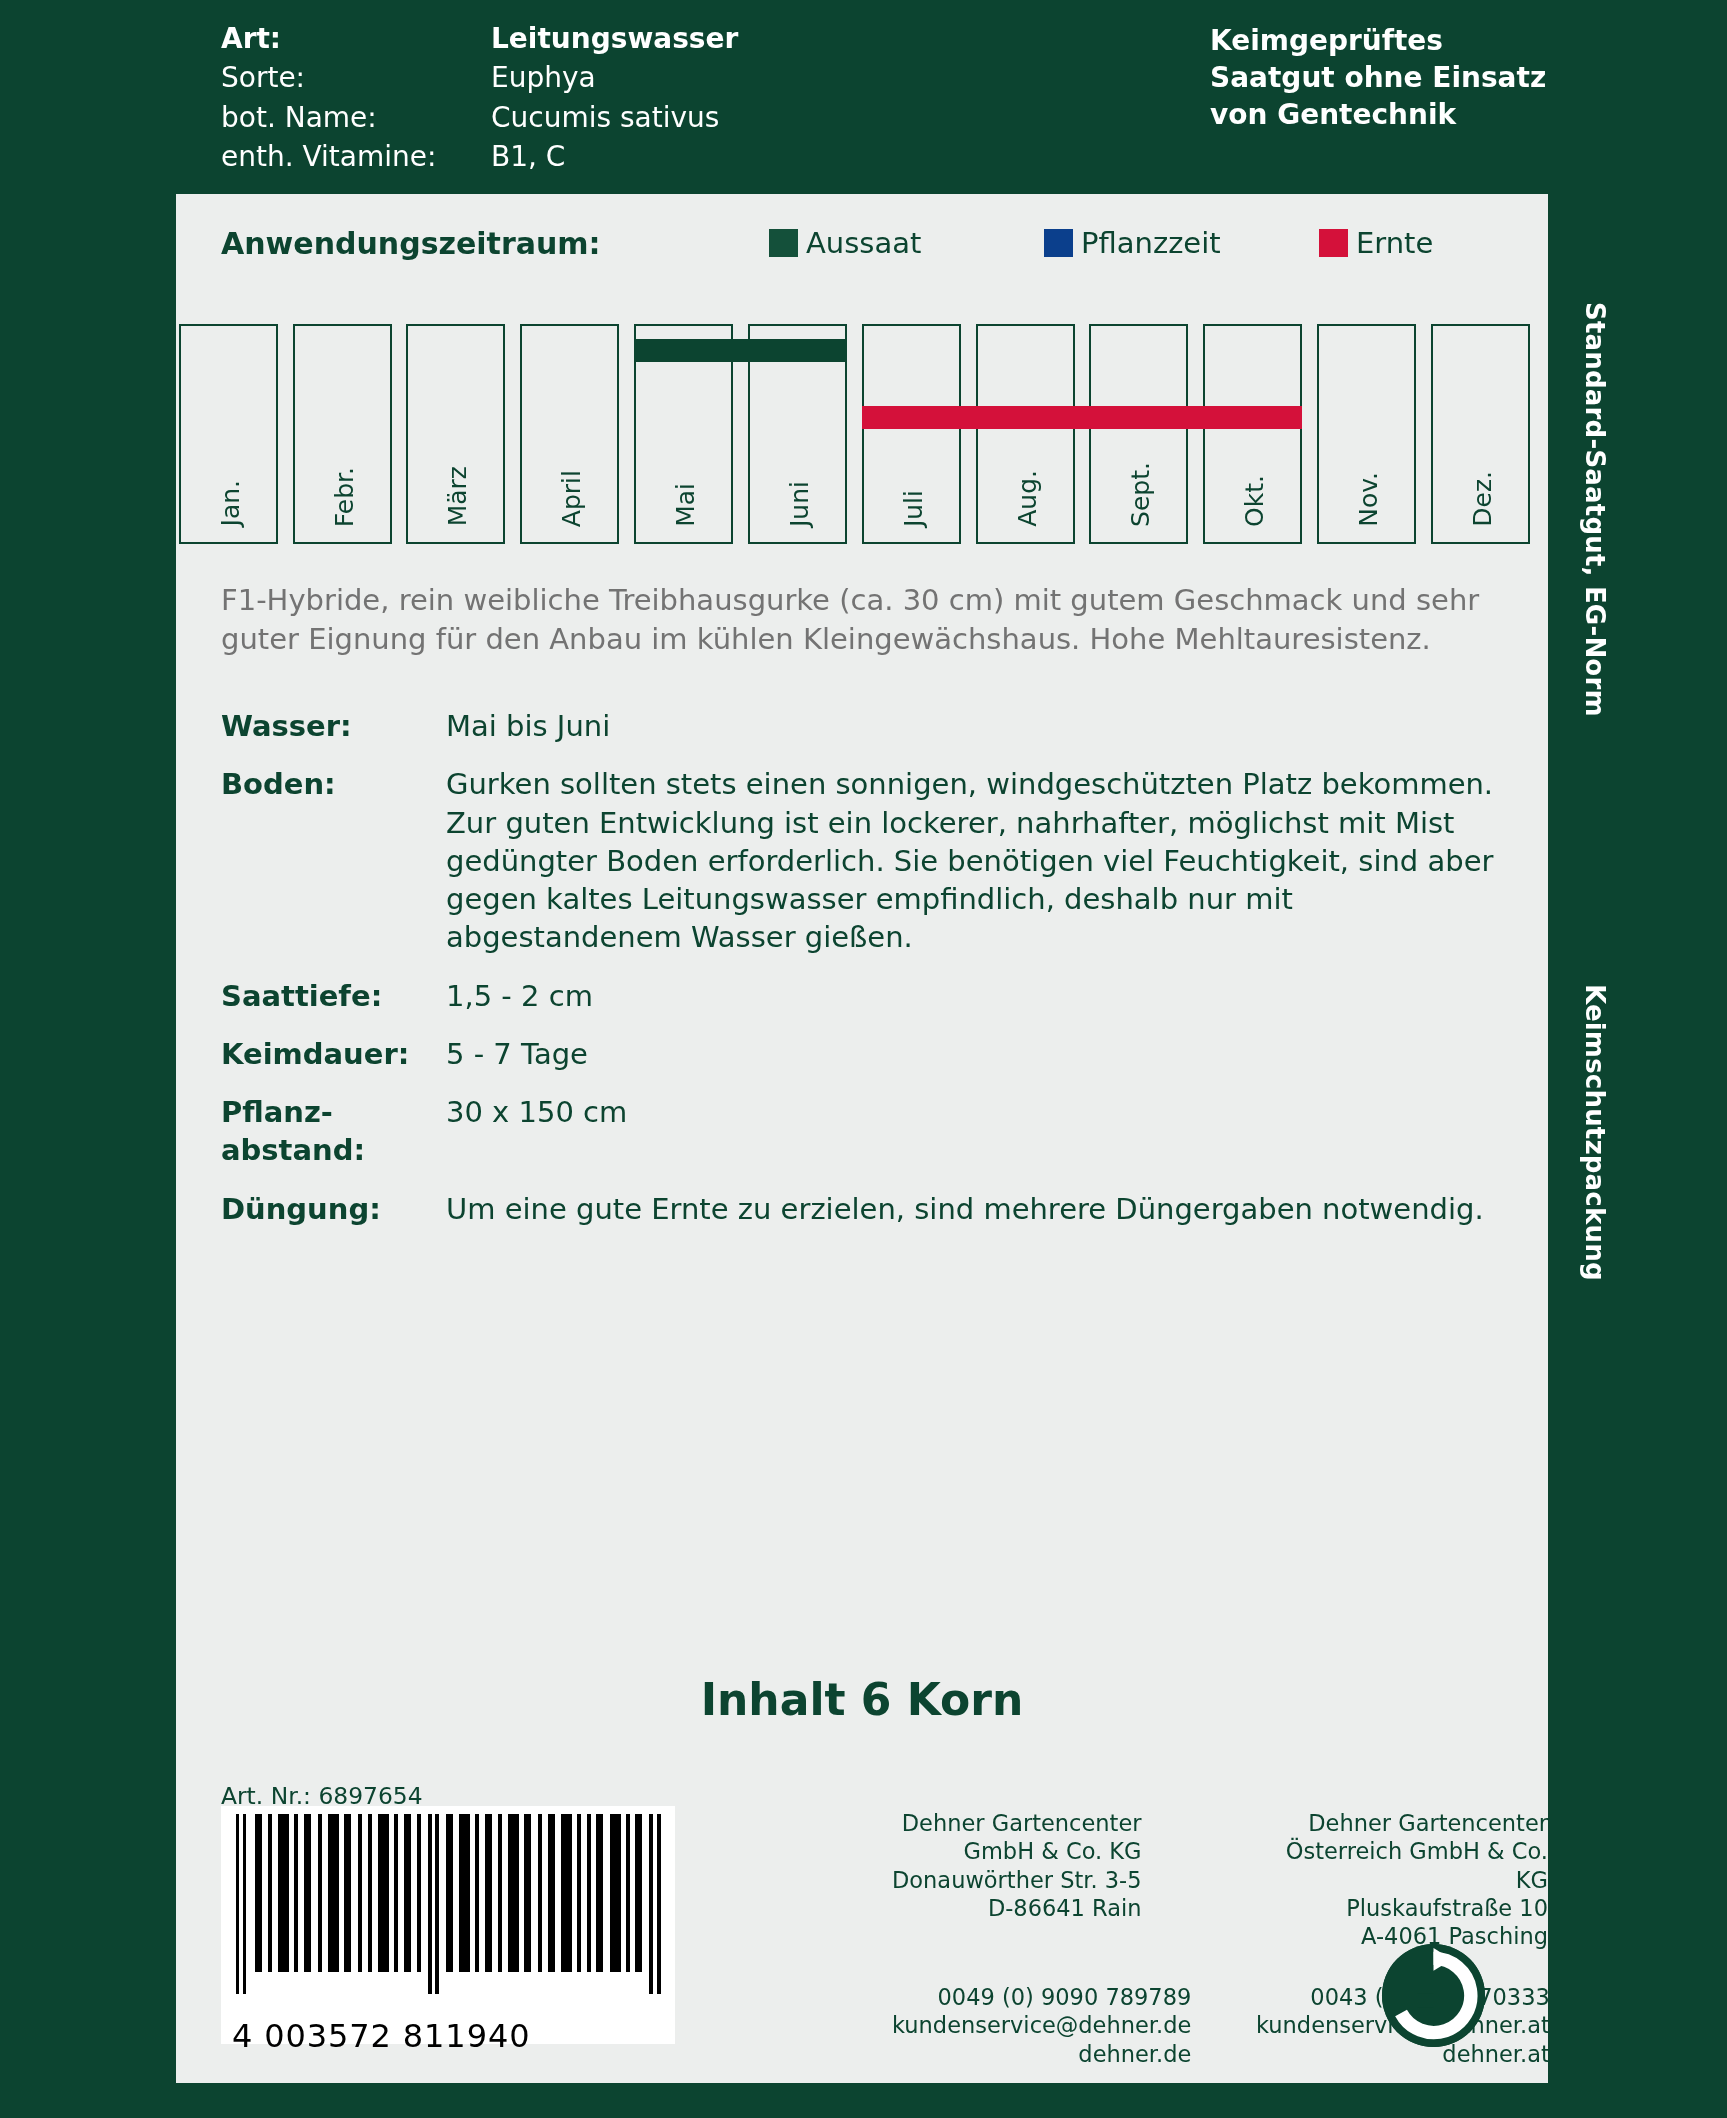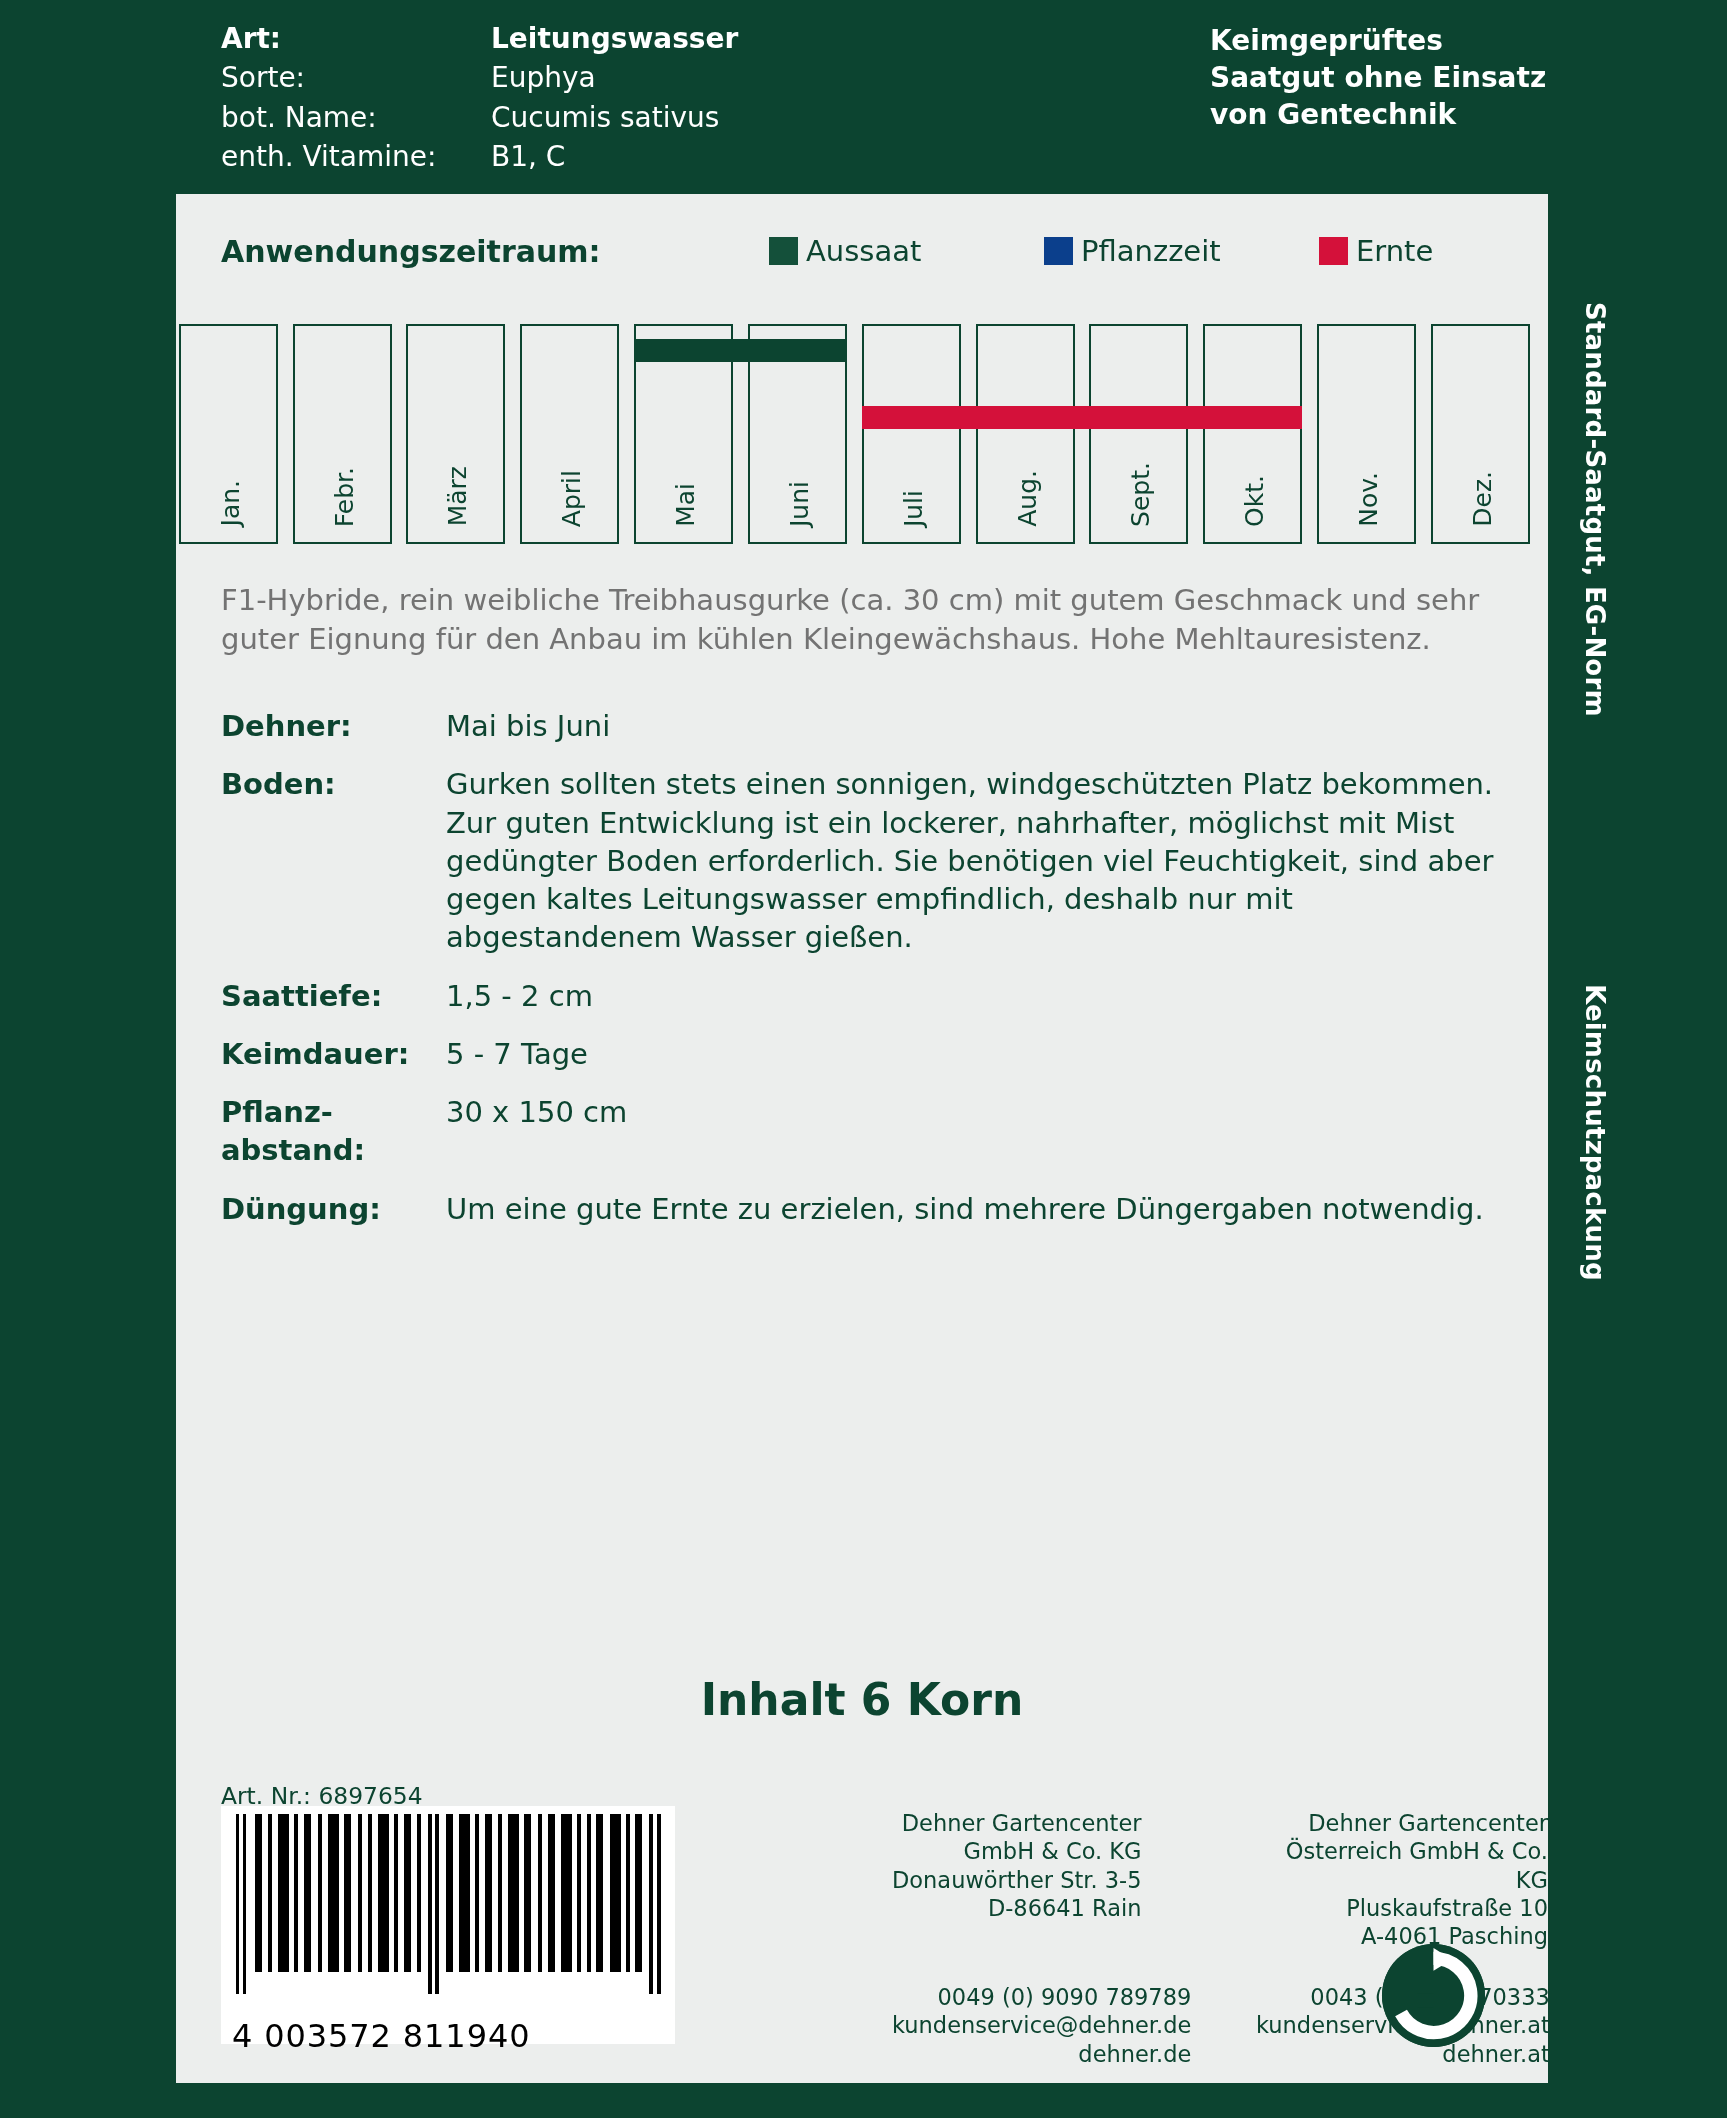--- a/index.html
+++ b/index.html
@@ -61,21 +61,21 @@
     left: 176px;
     top: 194px;
     width: 1372px;
     height: 1889px;
     background: #eceeed;
   }
 
   
   .legend-row {
     position: absolute;
-    left: 0; top: 8px;
+    left: 0; top: 0;
     width: 1372px;
     height: 100px;
   }
   .legend-title {
     position: absolute;
     left: 45px;
     top: 32px;
     font-size: 30px;
     font-weight: bold;
     color: #0c4430;
@@ -411,21 +411,21 @@
 
       <div class="bar bar-aussaat" style="left:458px; top:45px; width:212px;"></div>
 
       <div class="bar bar-ernte" style="left:686px; top:112px; width:440px;"></div>
     </div>
 
     <div class="intro">F1-Hybride, rein weibliche Treibhausgurke (ca. 30 cm) mit gutem Geschmack und sehr guter Eignung für den Anbau im kühlen Kleingewächshaus. Hohe Mehltauresistenz.</div>
 
     <div class="rows">
       <div class="row">
-        <div class="k" style="white-space:pre-line">Dehner:</div>
+        <div class="k" style="white-space:pre-line">Wasser:</div>
         <div class="v">Mai bis Juni</div>
       </div>
       <div class="row">
         <div class="k" style="white-space:pre-line">Boden:</div>
         <div class="v">Gurken sollten stets einen sonnigen, windgeschützten Platz bekommen. Zur guten Entwicklung ist ein lockerer, nahrhafter, möglichst mit Mist gedüngter Boden erforderlich. Sie benötigen viel Feuchtigkeit, sind aber gegen kaltes Leitungswasser empfindlich, deshalb nur mit abgestandenem Wasser gießen.</div>
       </div>
       <div class="row">
         <div class="k" style="white-space:pre-line">Saattiefe:</div>
         <div class="v">1,5 - 2 cm</div>
       </div>

